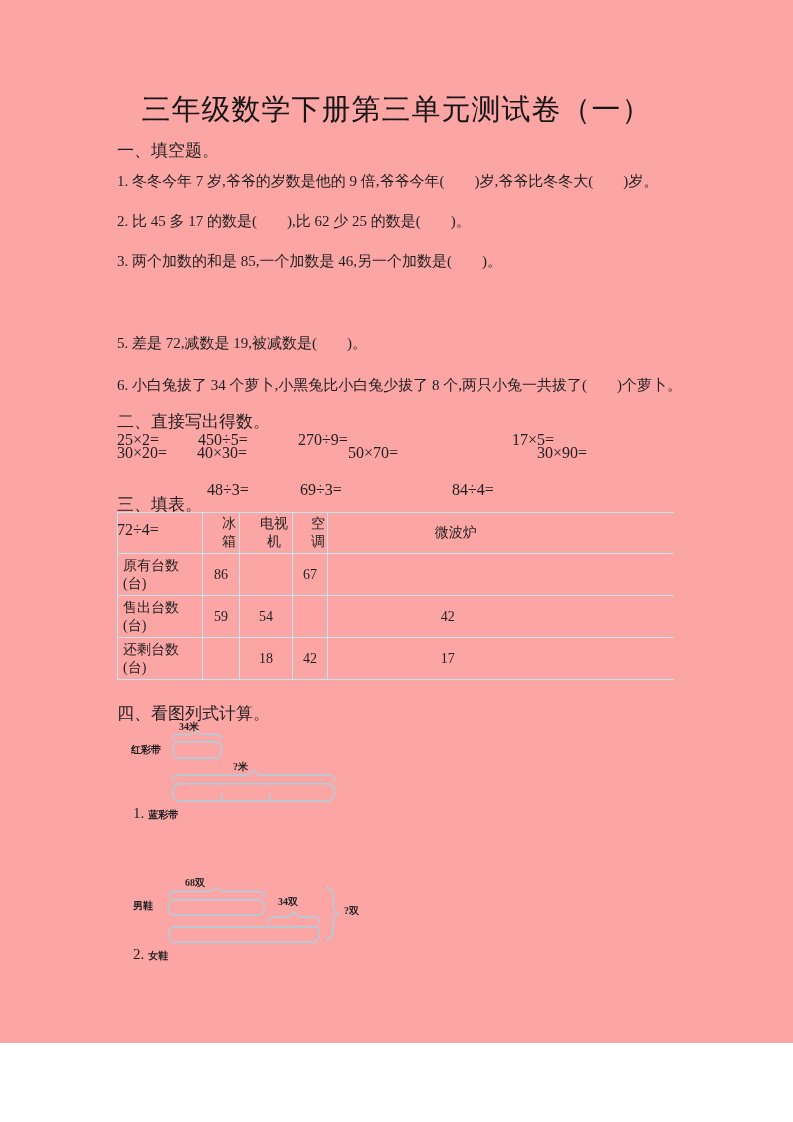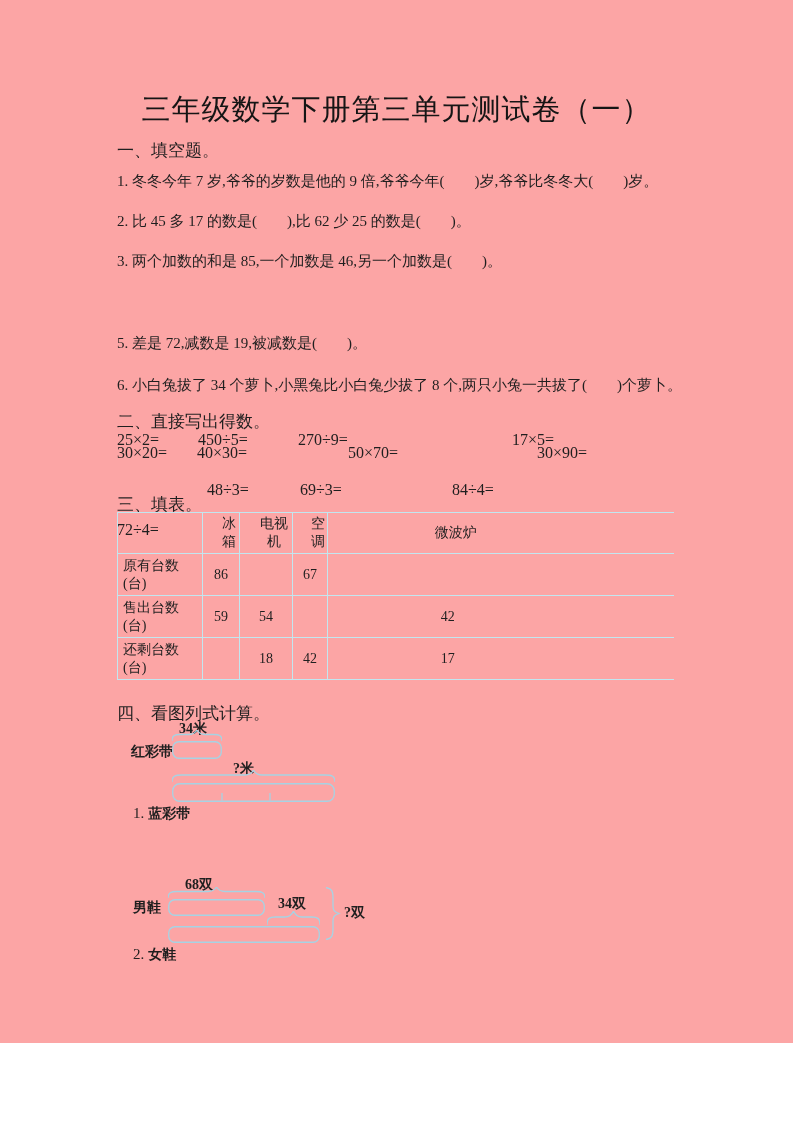--- a/index.html
+++ b/index.html
@@ -13,21 +13,21 @@
        vertical-align:-1px;margin:0 2px 0 3px;}
   .calcrow{position:absolute;left:117px;width:560px;height:20px;}
   .calcrow span{position:absolute;top:0;font-size:16px;white-space:pre;}
   table.fill{border-collapse:collapse;font-size:14px;table-layout:fixed;}
   table.fill th,table.fill td{border:1px solid #c2e6f0;font-weight:400;text-align:center;
        vertical-align:middle;padding:0;overflow:hidden;}
   table.fill th{height:40px;padding-left:16px;}
   table.fill td{height:41px;}
   table.fill .lastcol{border-right:none;padding-right:106px;}
   table.fill .rlabel{text-align:left;padding-left:5px;font-size:14px;}
-  .dlabel{font-weight:bold;font-size:14px;white-space:pre;}
+  .dlabel{font-weight:bold;font-size:10px;white-space:pre;}
   .dnum{font-size:15px;font-weight:400;}
   .shape{display:block;}
 </style>
 </head>
 <body>
 
 <div class="page">
 
   <div class="abs title" style="top:90px;left:0;">三年级数学下册第三单元测试卷（一）</div>
 

